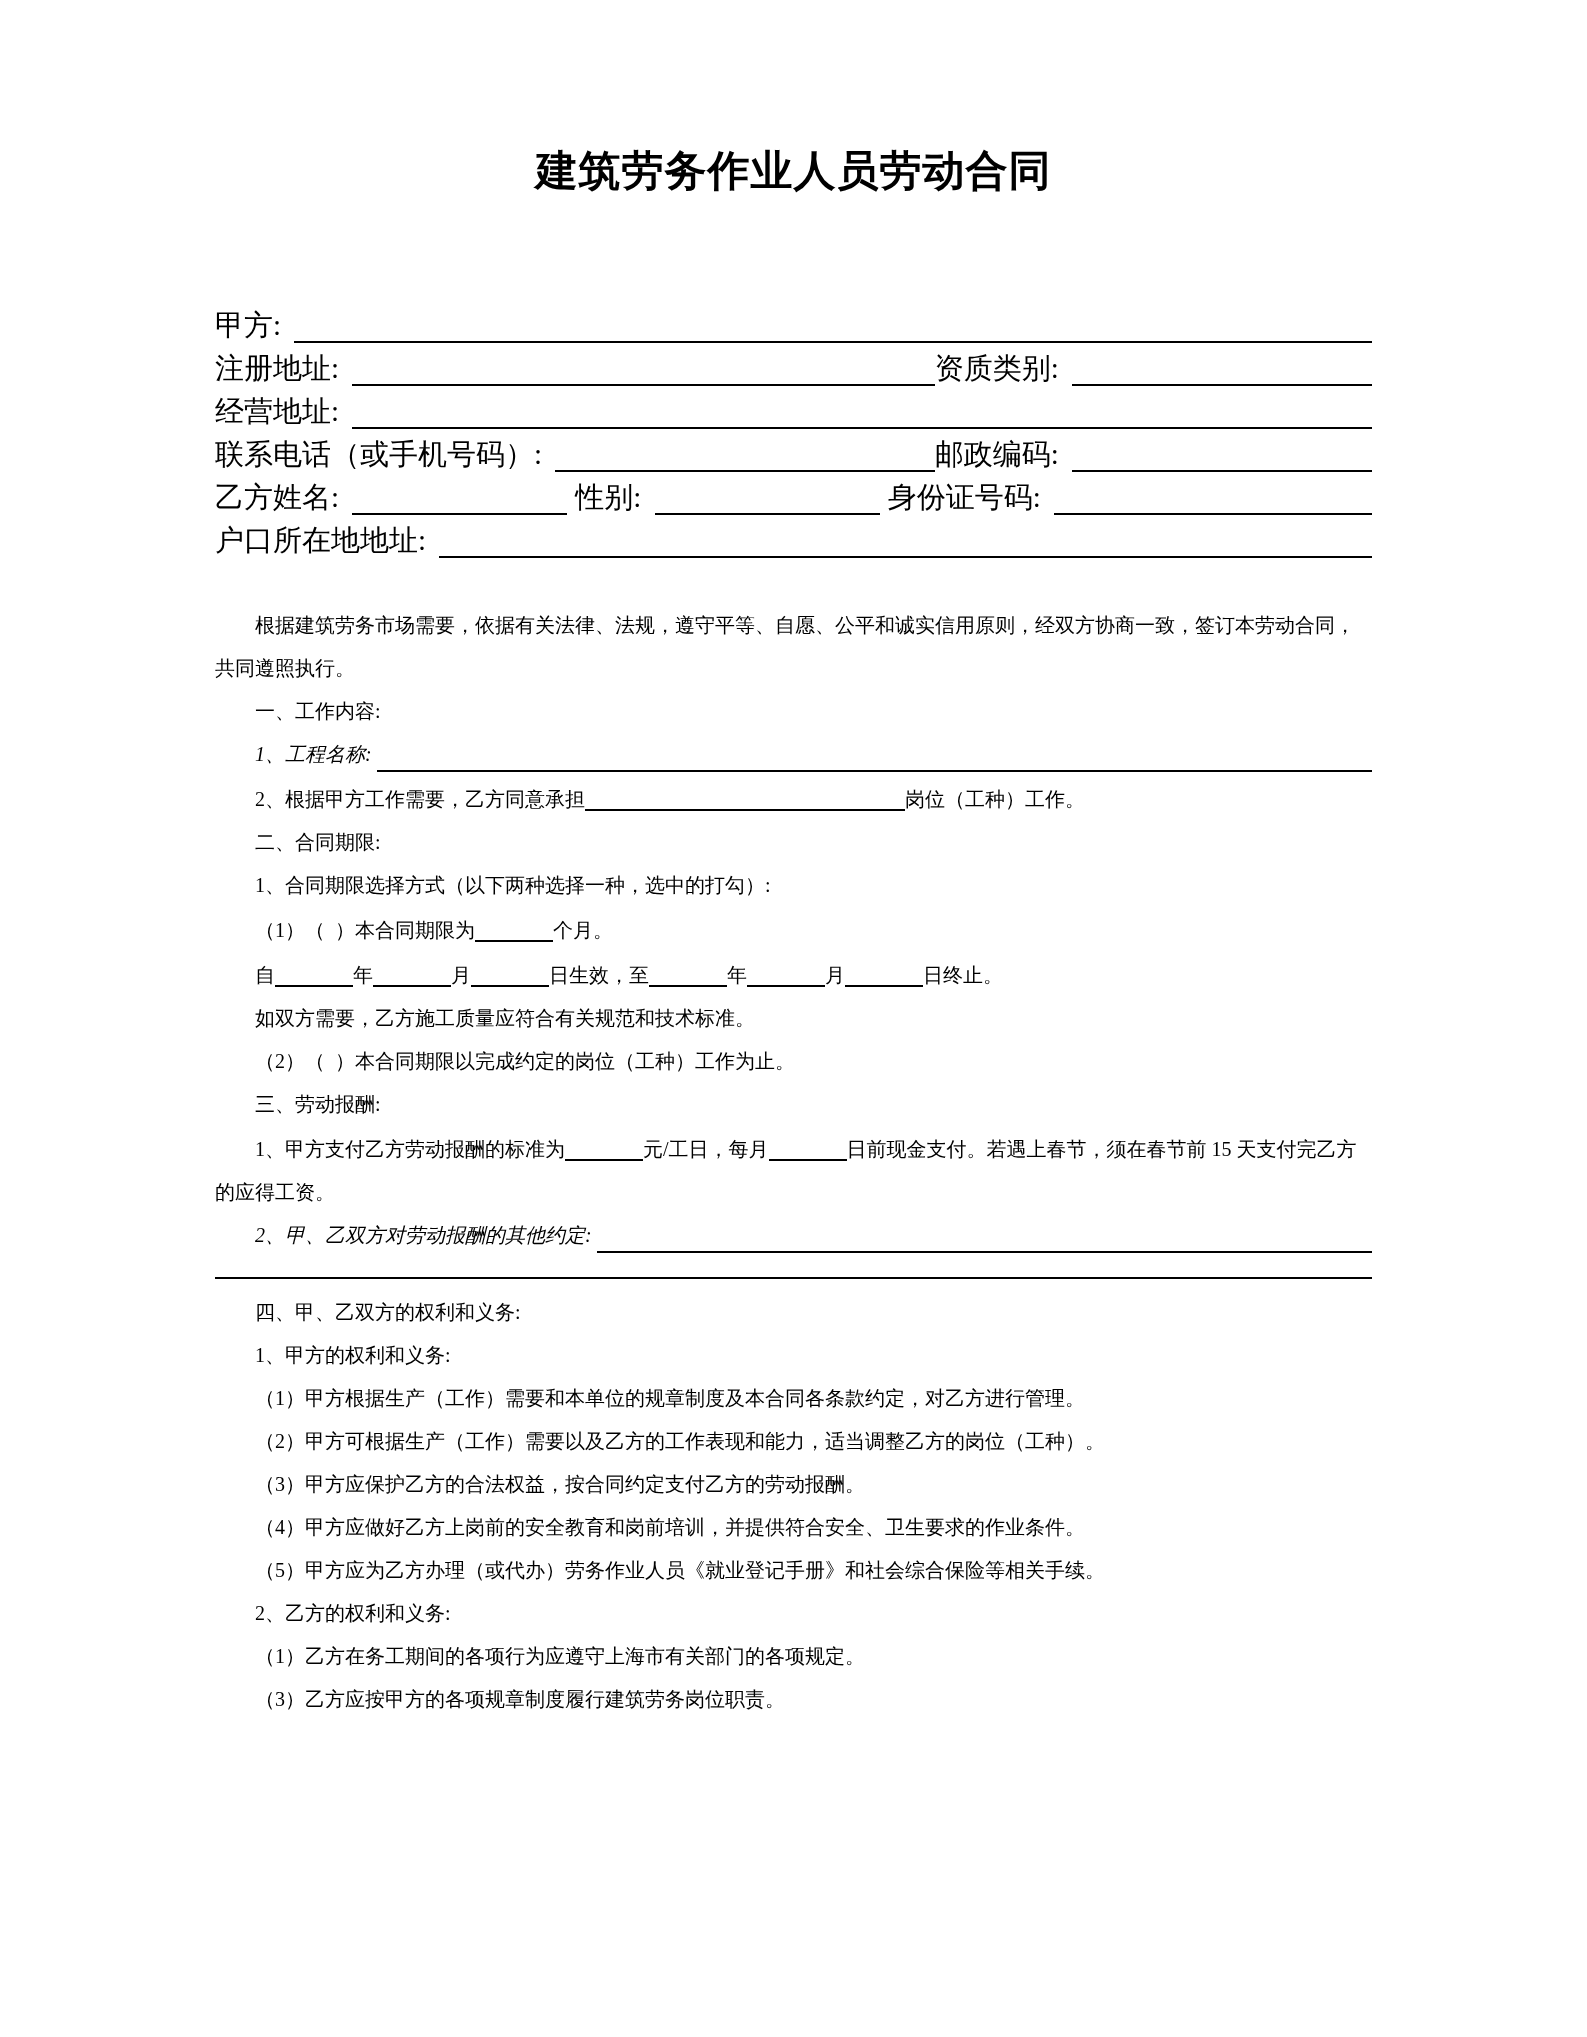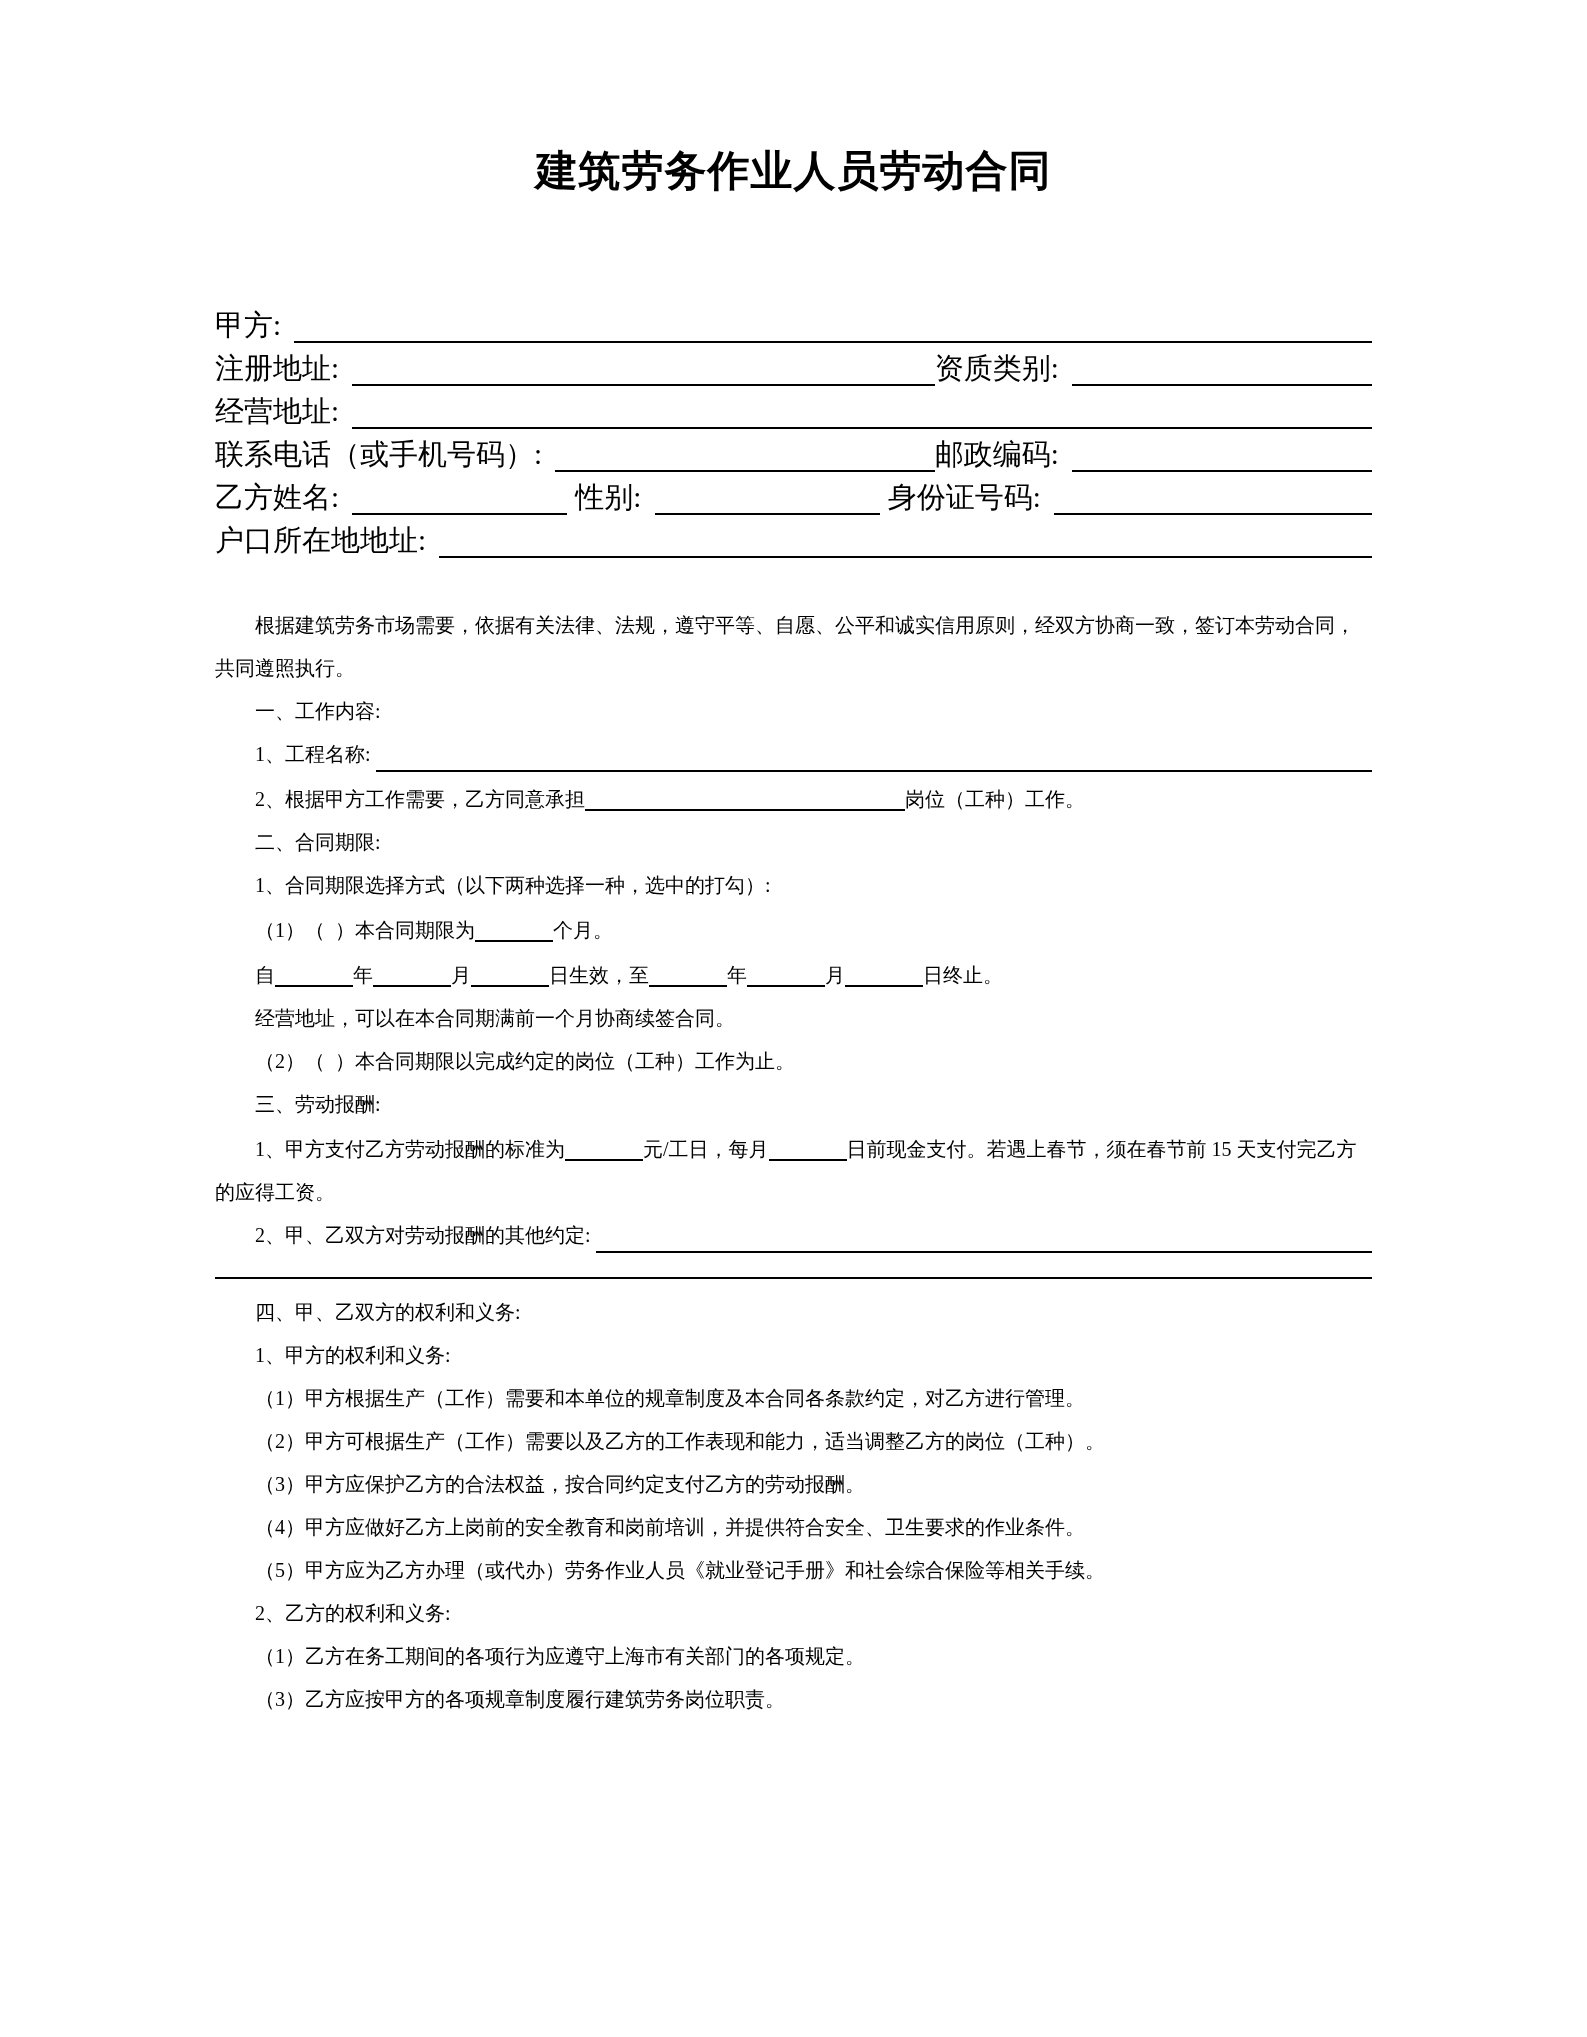--- a/index.html
+++ b/index.html
@@ -70,20 +70,21 @@
     display: inline-block;
     border-bottom: 2px solid #000;
     height: 33px;
     vertical-align: -5px;
   }
   .paras p.has-fill {
     display: flex;
     align-items: flex-end;
     text-indent: 0;
     padding-left: 2em;
+    font-style: italic;
   }
   .paras p.has-fill .label-run {
     line-height: 43px;
     flex: none;
   }
   .paras p.has-fill .blank.fill {
     flex: 1 1 auto;
     height: 37px;
     margin-bottom: 4px;
     vertical-align: baseline;
@@ -145,21 +146,21 @@
 
   <div class="paras" id="paras">
       <p><span class="label-run">根据建筑劳务市场需要，依据有关法律、法规，遵守平等、自愿、公平和诚实信用原则，经双方协商一致，签订本劳动合同，共同遵照执行。</span></p>
       <p><span class="label-run">一、工作内容:</span></p>
       <p class="has-fill"><span class="label-run">1、工程名称: </span><span class="blank fill"></span></p>
       <p><span class="label-run">2、根据甲方工作需要，乙方同意承担</span><span class="blank" style="width: 320px;"></span><span class="label-run">岗位（工种）工作。</span></p>
       <p><span class="label-run">二、合同期限:</span></p>
       <p><span class="label-run">1、合同期限选择方式（以下两种选择一种，选中的打勾）:</span></p>
       <p><span class="label-run">（1）（  ）本合同期限为</span><span class="blank" style="width: 78px;"></span><span class="label-run">个月。</span></p>
       <p><span class="label-run">自</span><span class="blank" style="width: 78px;"></span><span class="label-run">年</span><span class="blank" style="width: 78px;"></span><span class="label-run">月</span><span class="blank" style="width: 78px;"></span><span class="label-run">日生效，至</span><span class="blank" style="width: 78px;"></span><span class="label-run">年</span><span class="blank" style="width: 78px;"></span><span class="label-run">月</span><span class="blank" style="width: 78px;"></span><span class="label-run">日终止。</span></p>
-      <p><span class="label-run">经营地址，可以在本合同期满前一个月协商续签合同。</span></p>
+      <p><span class="label-run">如双方需要，乙方施工质量应符合有关规范和技术标准。</span></p>
       <p><span class="label-run">（2）（  ）本合同期限以完成约定的岗位（工种）工作为止。</span></p>
       <p><span class="label-run">三、劳动报酬:</span></p>
       <p><span class="label-run">1、甲方支付乙方劳动报酬的标准为</span><span class="blank" style="width: 78px;"></span><span class="label-run">元/工日，每月</span><span class="blank" style="width: 78px;"></span><span class="label-run">日前现金支付。若遇上春节，须在春节前 15 天支付完乙方的应得工资。</span></p>
       <p class="has-fill"><span class="label-run">2、甲、乙双方对劳动报酬的其他约定: </span><span class="blank fill"></span></p>
       <div class="divider"></div>
       <p><span class="label-run">四、甲、乙双方的权利和义务:</span></p>
       <p><span class="label-run">1、甲方的权利和义务:</span></p>
       <p><span class="label-run">（1）甲方根据生产（工作）需要和本单位的规章制度及本合同各条款约定，对乙方进行管理。</span></p>
       <p><span class="label-run">（2）甲方可根据生产（工作）需要以及乙方的工作表现和能力，适当调整乙方的岗位（工种）。</span></p>
       <p><span class="label-run">（3）甲方应保护乙方的合法权益，按合同约定支付乙方的劳动报酬。</span></p>

